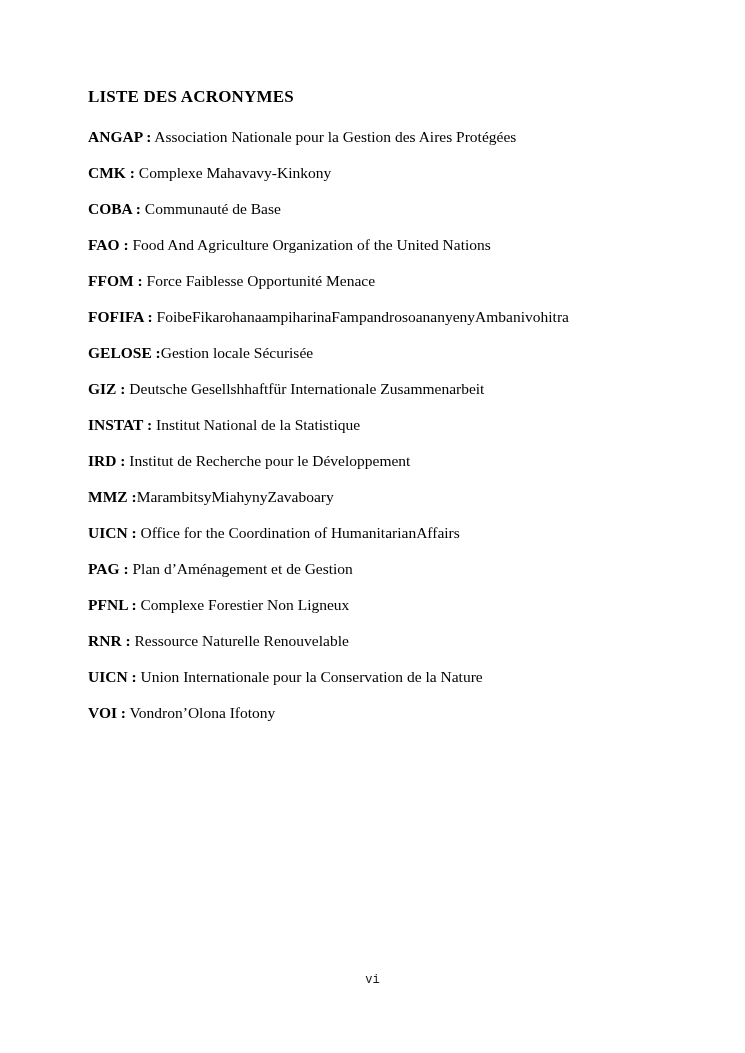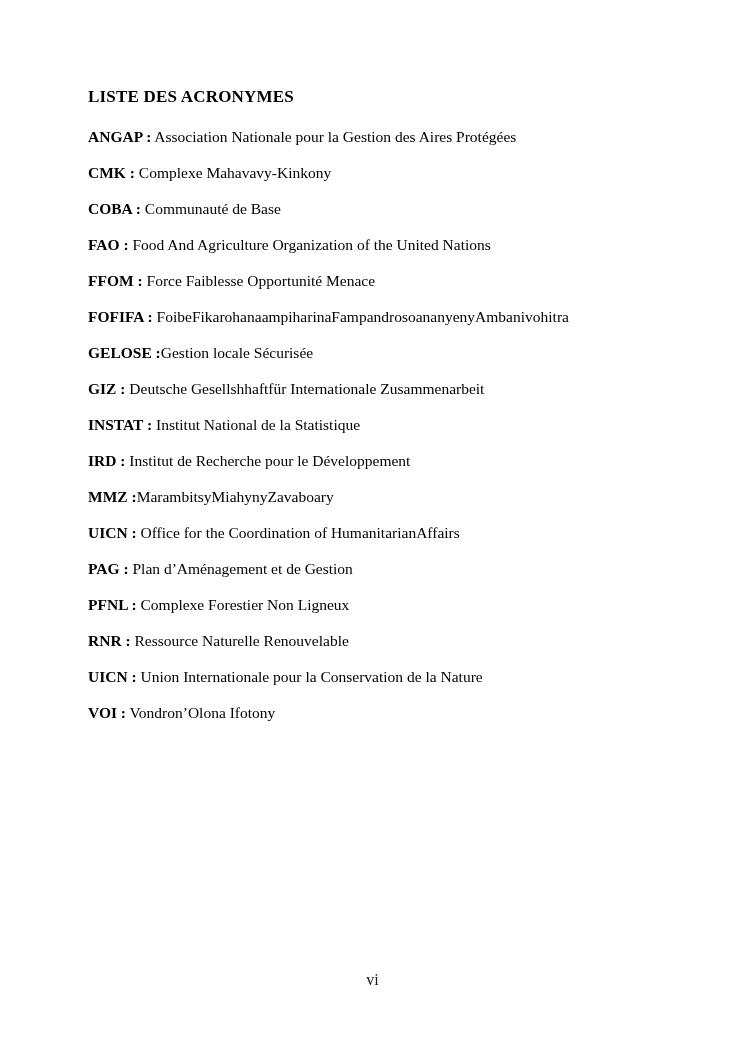--- a/index.html
+++ b/index.html
@@ -38,22 +38,22 @@
   }
   .entry b {
     font-weight: bold;
   }
   .page-footer {
     position: absolute;
     left: 0;
     right: 0;
     top: 973px;
     text-align: center;
-    font-family: Liberation Serif, serif;
-    font-size: 16px;
+    font-family: Liberation Mono, monospace;
+    font-size: 12px;
     line-height: 14px;
     color: #1a1a1a;
   }
 </style>
 </head>
 <body>
 
 <div class="page">
   <h1 class="doc-title">LISTE DES ACRONYMES</h1>
 

